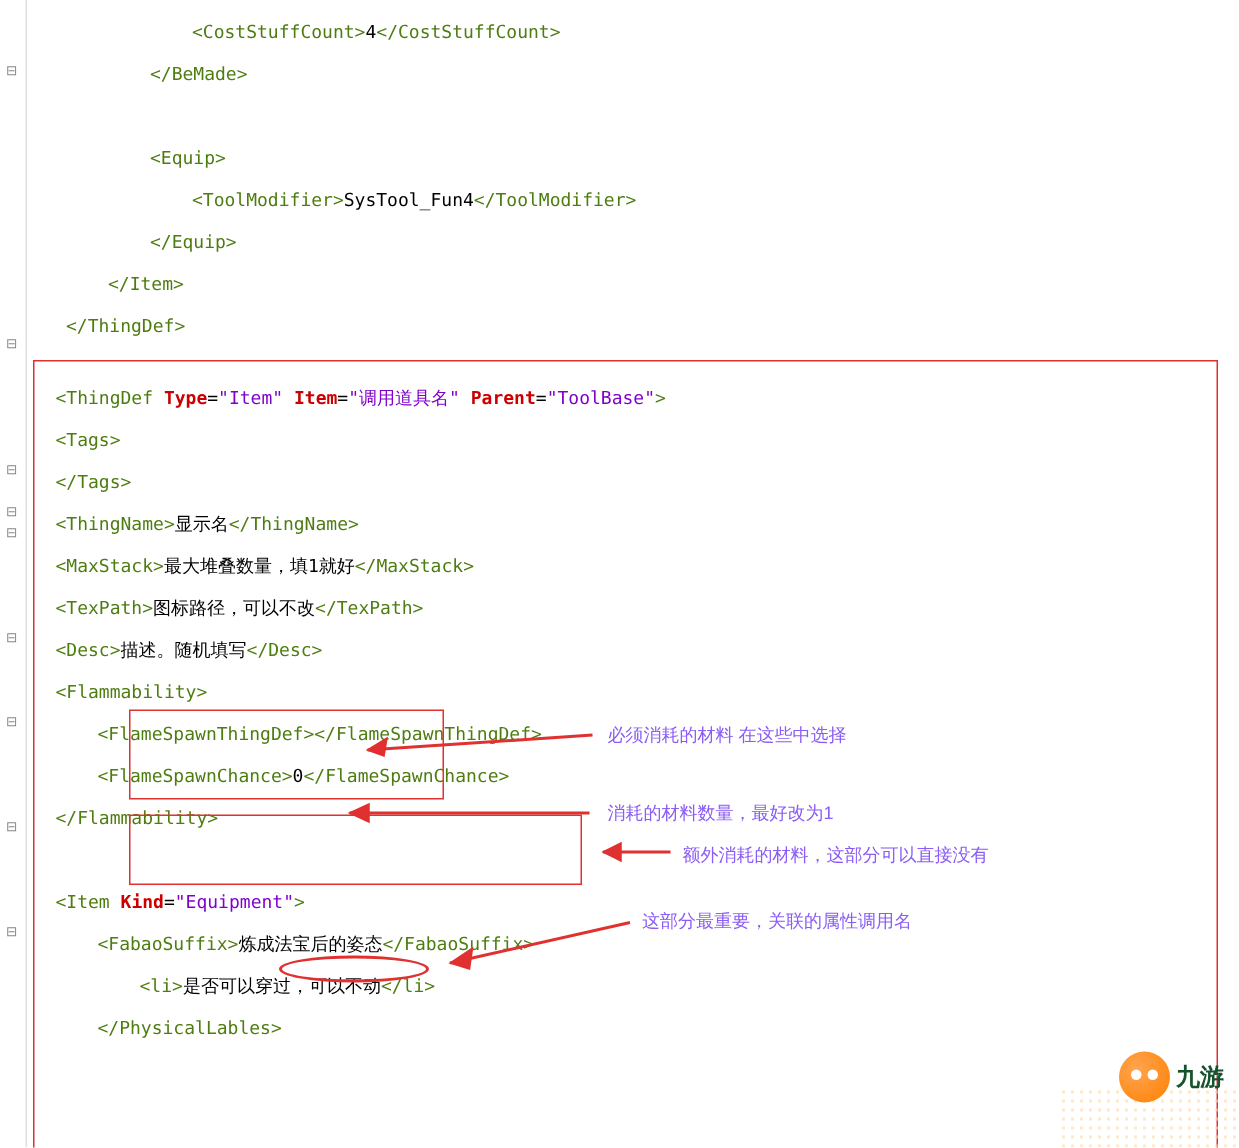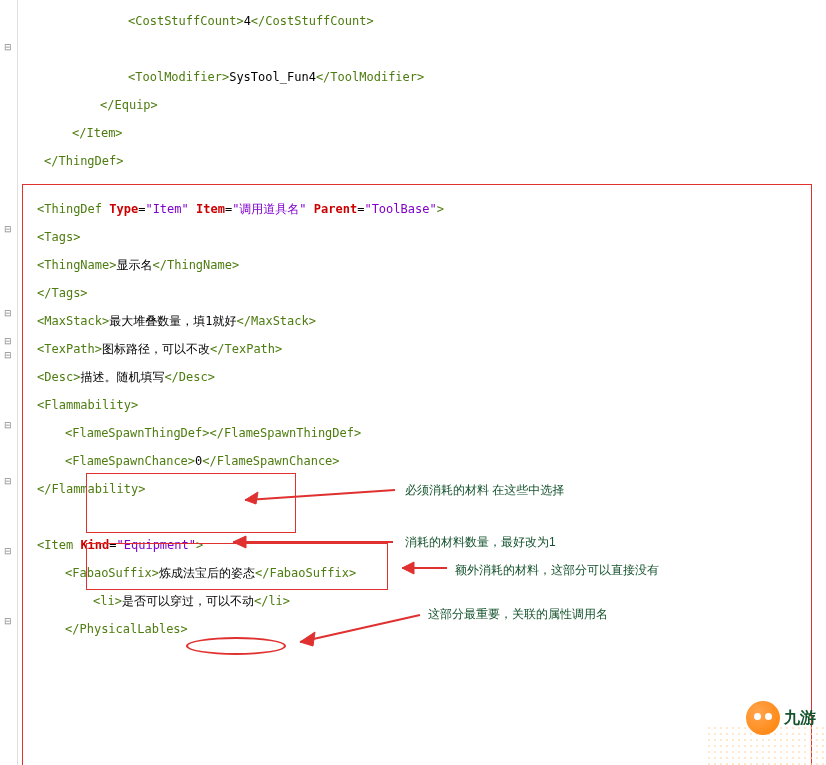--- a/index.html
+++ b/index.html
@@ -30,21 +30,21 @@
   position: absolute;
   border: 1px solid #e03030;
 }
 .arrow-line {
   position: absolute;
   stroke: #e03030;
   fill: #e03030;
 }
 .ann {
   position: absolute;
-  color: #14532d;
+  color: #8b5cf6;
   font-family: Arial, sans-serif;
   font-size: 12px;
 }
 .circle-mark {
   position: absolute;
   border: 2px solid #e03030;
   border-radius: 50%;
   width: 100px;
   height: 18px;
 }
@@ -90,33 +90,35 @@
 <div class="fold" style="top:308px">⊟</div>
 <div class="fold" style="top:336px">⊟</div>
 <div class="fold" style="top:350px">⊟</div>
 <div class="fold" style="top:420px">⊟</div>
 <div class="fold" style="top:476px">⊟</div>
 <div class="fold" style="top:546px">⊟</div>
 <div class="fold" style="top:616px">⊟</div>
 
 <div class="code">
 <div class="i4"><span class="tag">&lt;<span>CostStuffCount</span>&gt;</span><span class="txt">4</span><span class="tag">&lt;/<span>CostStuffCount</span>&gt;</span></div>
+<div class="i3"><span class="tag">&lt;/<span>BeMade</span>&gt;</span></div>
 <div class="i3">&nbsp;</div>
+<div class="i3"><span class="tag">&lt;<span>Equip</span>&gt;</span></div>
 <div class="i4"><span class="tag">&lt;<span>ToolModifier</span>&gt;</span><span class="txt">SysTool_Fun4</span><span class="tag">&lt;/<span>ToolModifier</span>&gt;</span></div>
 <div class="i3"><span class="tag">&lt;/<span>Equip</span>&gt;</span></div>
 <div class="i2"><span class="tag">&lt;/<span>Item</span>&gt;</span></div>
 <div class="i1"><span class="tag">&lt;/<span>ThingDef</span>&gt;</span></div>
 </div>
 
 <div class="red-box">
 <div class="code" style="padding-left:0">
 <div class="bi0"><span class="tag">&lt;<span>ThingDef</span></span> <span class="attr">Type</span>=<span class="val">"Item"</span> <span class="attr">Item</span>=<span class="val">"调用道具名"</span> <span class="attr">Parent</span>=<span class="val">"ToolBase"</span><span class="tag">&gt;</span></div>
 <div class="bi0"><span class="tag">&lt;<span>Tags</span>&gt;</span></div>
+<div class="bi0"><span class="tag">&lt;/<span>Tags</span>&gt;</span></div>
 <div class="bi0"><span class="tag">&lt;<span>ThingName</span>&gt;</span><span class="txt">显示名</span><span class="tag">&lt;/<span>ThingName</span>&gt;</span></div>
-<div class="bi0"><span class="tag">&lt;/<span>Tags</span>&gt;</span></div>
 <div class="bi0"><span class="tag">&lt;<span>MaxStack</span>&gt;</span><span class="txt">最大堆叠数量，填1就好</span><span class="tag">&lt;/<span>MaxStack</span>&gt;</span></div>
 <div class="bi0"><span class="tag">&lt;<span>TexPath</span>&gt;</span><span class="txt">图标路径，可以不改</span><span class="tag">&lt;/<span>TexPath</span>&gt;</span></div>
 <div class="bi0"><span class="tag">&lt;<span>Desc</span>&gt;</span><span class="txt">描述。随机填写</span><span class="tag">&lt;/<span>Desc</span>&gt;</span></div>
 <div class="bi0"><span class="tag">&lt;<span>Flammability</span>&gt;</span></div>
 <div class="bi1"><span class="tag">&lt;<span>FlameSpawnThingDef</span>&gt;&lt;/<span>FlameSpawnThingDef</span>&gt;</span></div>
 <div class="bi1"><span class="tag">&lt;<span>FlameSpawnChance</span>&gt;</span><span class="txt">0</span><span class="tag">&lt;/<span>FlameSpawnChance</span>&gt;</span></div>
 <div class="bi0"><span class="tag">&lt;/<span>Flammability</span>&gt;</span></div>
 <div class="bi0">&nbsp;</div>
 <div class="bi0"><span class="tag">&lt;<span>Item</span></span> <span class="attr">Kind</span>=<span class="val">"Equipment"</span><span class="tag">&gt;</span></div>
 <div class="bi1"><span class="tag">&lt;<span>FabaoSuffix</span>&gt;</span><span class="txt">炼成法宝后的姿态</span><span class="tag">&lt;/<span>FabaoSuffix</span>&gt;</span></div>

